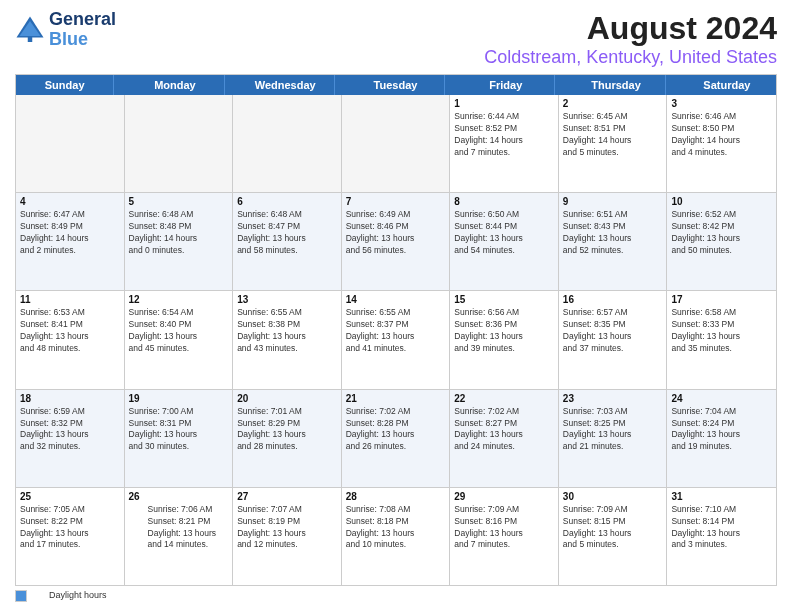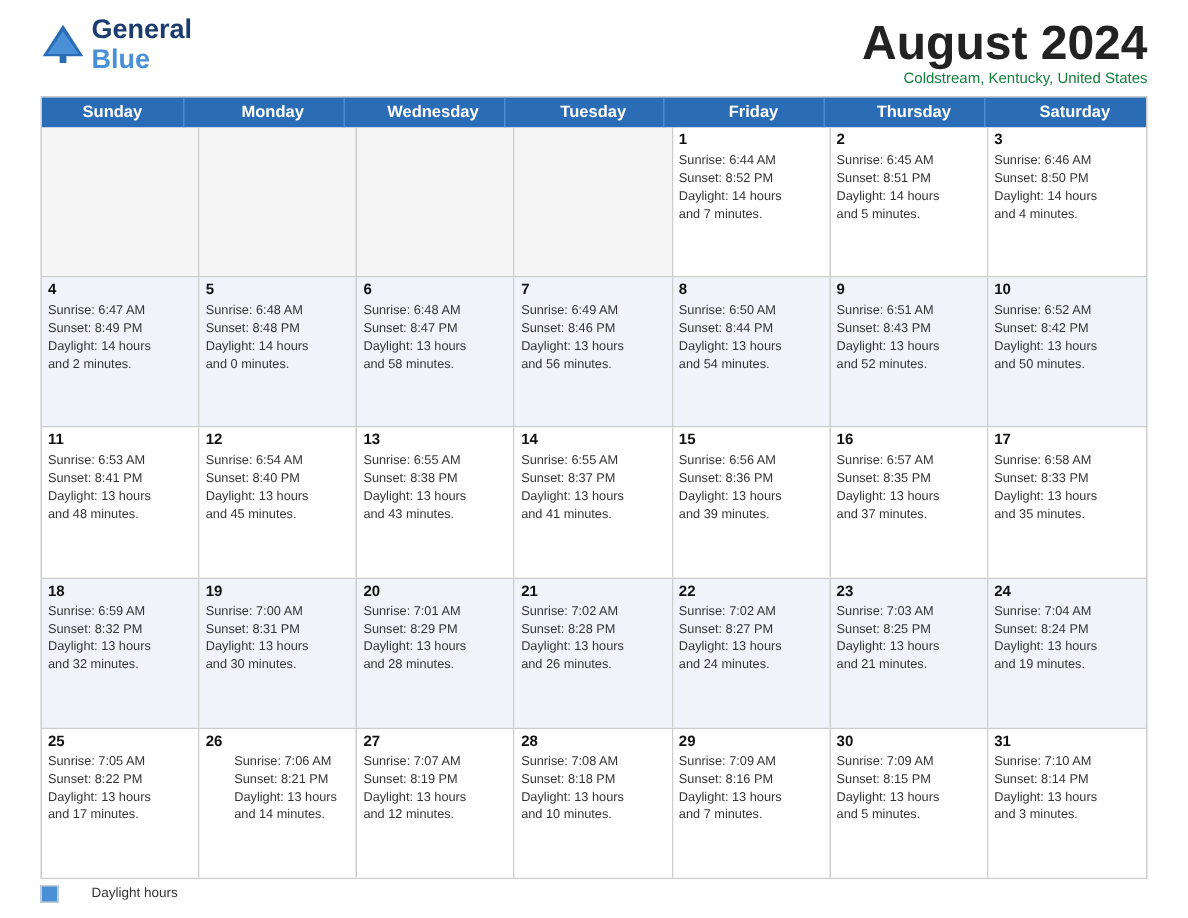--- a/index.html
+++ b/index.html
@@ -6,21 +6,21 @@
     body {
       font-family: Arial, sans-serif;
       background: #fff;
       width: 792px;
       height: 612px;
       overflow: hidden;
     }
     .page {
       width: 792px;
       height: 612px;
-      padding: 10px 27px;
+      padding: 10px 15px;
       display: flex;
       flex-direction: column;
     }
     .header {
       display: flex;
       justify-content: space-between;
       align-items: flex-start;
       margin-bottom: 6px;
     }
     .logo {
@@ -44,22 +44,22 @@
     }
     .title-block {
       text-align: right;
     }
     .main-title {
       font-size: 32px;
       font-weight: bold;
       color: #222;
     }
     .subtitle {
-      font-size: 10px;
-      color: #15803d;
+      font-size: 18px;
+      color: #8b5cf6;
     }
     .calendar {
       flex: 1;
       display: flex;
       flex-direction: column;
       border: 1px solid #ccc;
     }
     .cal-header {
       display: grid;
       grid-template-columns: repeat(7, 1fr);

